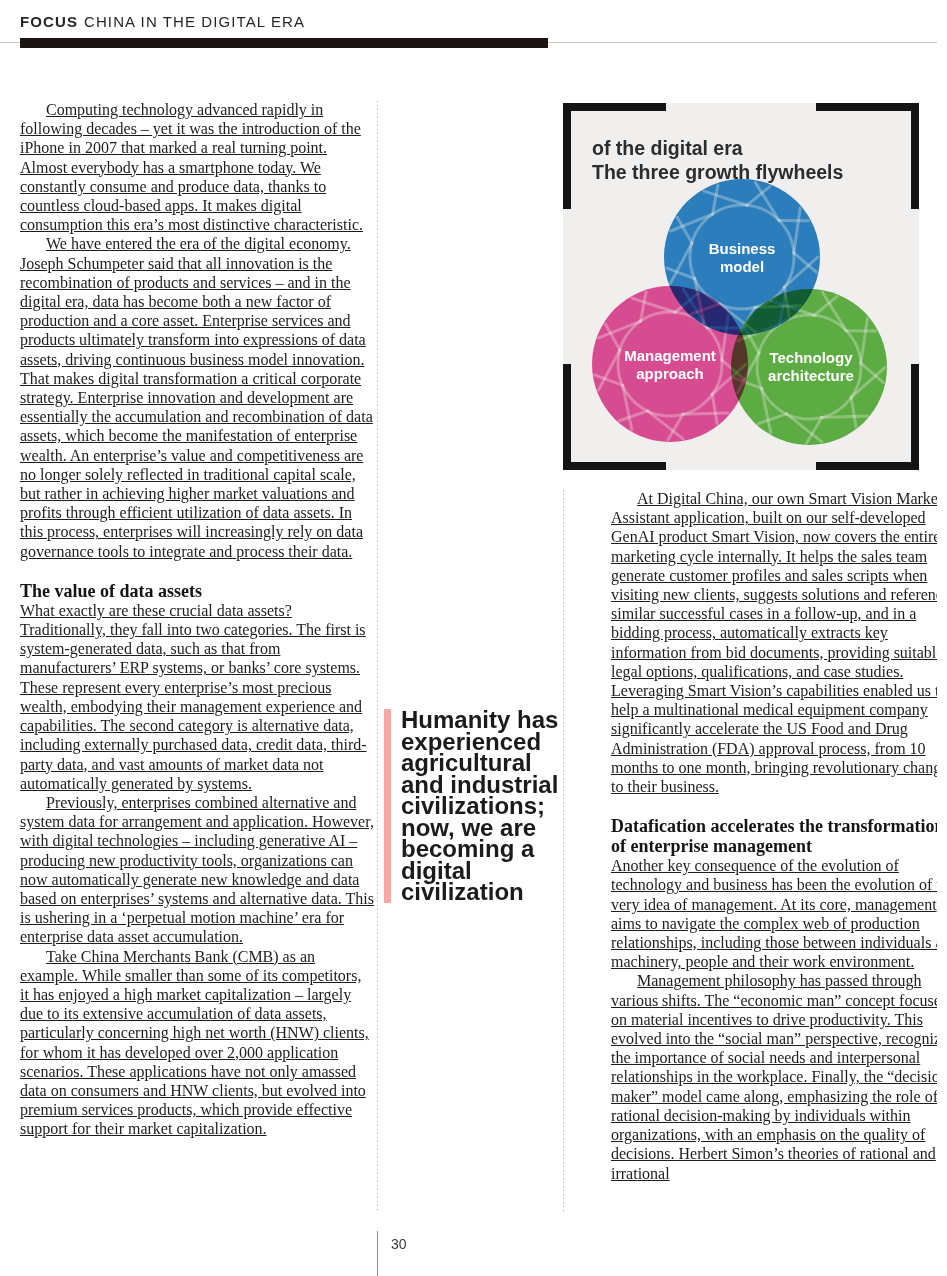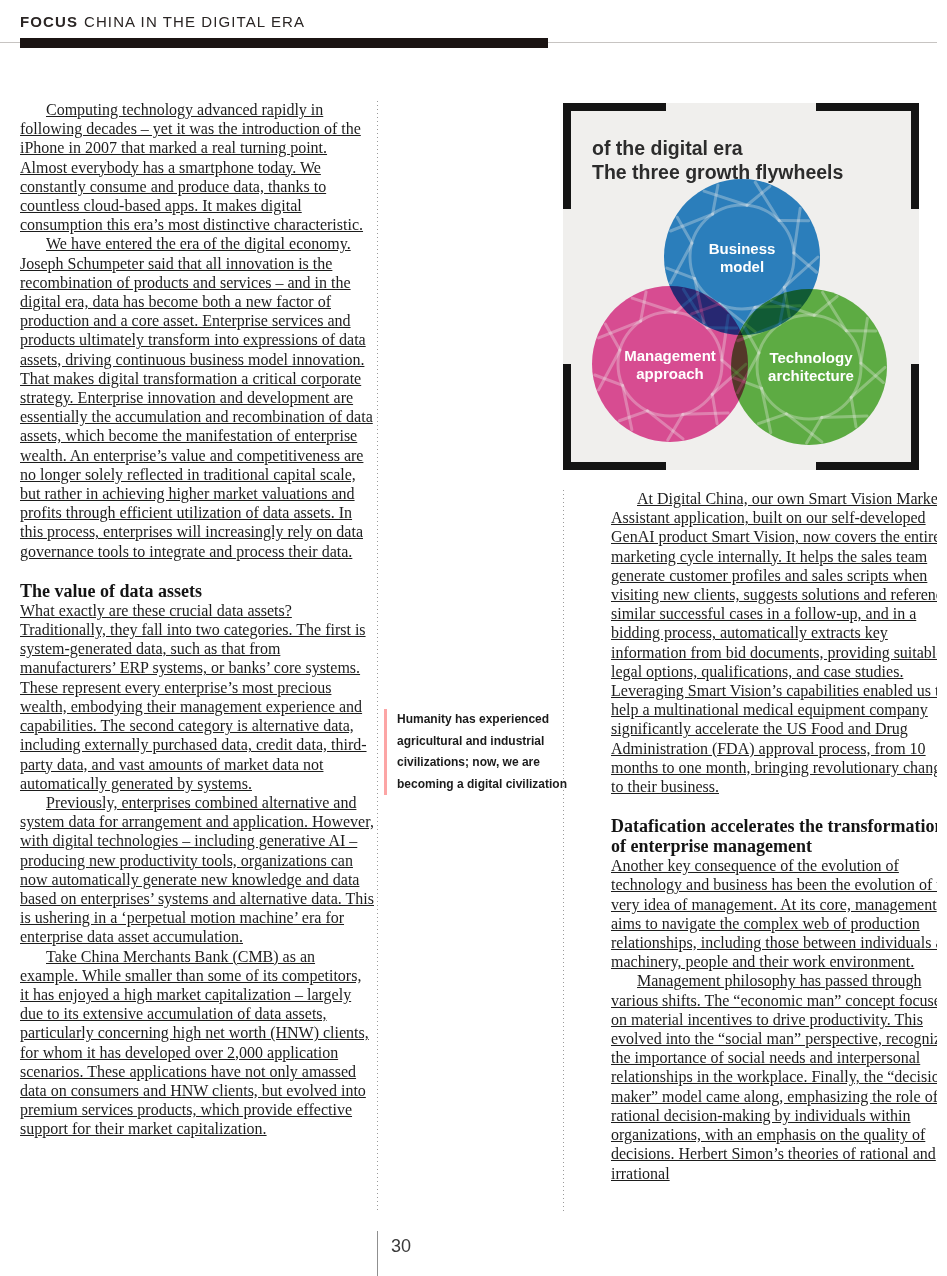--- a/index.html
+++ b/index.html
@@ -22,39 +22,39 @@
   #right-col{left:575px;top:489px;width:352px;margin-left:36px;}
 
   
   .vdot{position:absolute;width:1px;
         background-image:repeating-linear-gradient(to bottom,#9a9a9a 0 1px,transparent 1px 4px);}
   #divider-1{left:377px;top:101px;height:1110px;}
   #divider-2{left:563px;top:490px;height:721px;}
 
   
   .pull-quote{position:absolute;left:384px;top:709px;width:172px;
-              border-left:3px solid #fca5a5;padding-left:10px;box-sizing:content-box;
+              border-left:7px solid #fca5a5;padding-left:10px;box-sizing:content-box;
               font-family:"Liberation Sans",sans-serif;font-weight:700;
-              font-size:12px;line-height:21.5px;color:#1b1b1b;}
+              font-size:24px;line-height:21.5px;color:#1b1b1b;}
 
   
   .figure{position:absolute;left:563px;top:103px;width:356px;height:367px;background:#f0efed;}
   .figure .title{position:absolute;left:29px;top:33px;font-family:"Liberation Sans",sans-serif;
                  font-weight:700;font-size:19.5px;line-height:24px;color:#2c2c2c;}
   .bracket{position:absolute;box-sizing:border-box;}
   .b-tl{left:0;top:0;width:103px;height:106px;border-left:8px solid #141414;border-top:8px solid #141414;}
   .b-tr{right:0;top:0;width:103px;height:106px;border-right:8px solid #141414;border-top:8px solid #141414;}
   .b-bl{left:0;bottom:0;width:103px;height:106px;border-left:8px solid #141414;border-bottom:8px solid #141414;}
   .b-br{right:0;bottom:0;width:103px;height:106px;border-right:8px solid #141414;border-bottom:8px solid #141414;}
   .figure svg{position:absolute;left:0;top:0;}
 
   
   .footer-line{position:absolute;left:377px;top:1231px;width:1px;height:45px;background:#8f8f8f;}
   .page-num{position:absolute;left:391px;top:1236px;font-family:"Liberation Sans",sans-serif;
-            font-size:18px;color:#3a3a3a;}
+            font-size:14px;color:#3a3a3a;}
 </style>
 </head>
 <body>
 
 <div class="page">
 
   <div class="kicker-line">
     <b>FOCUS</b><span>CHINA IN THE DIGITAL ERA</span>
   </div>
   <div class="hairline"></div>

